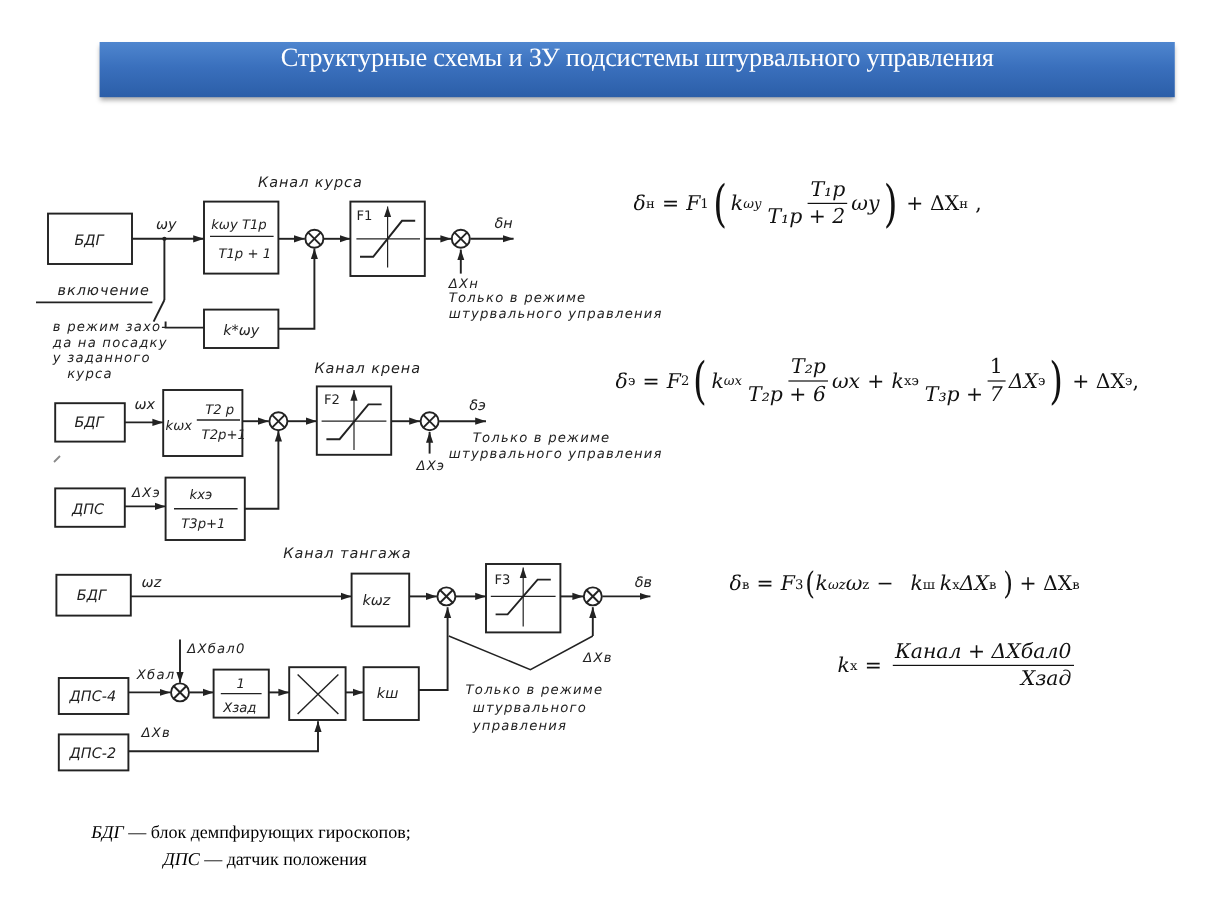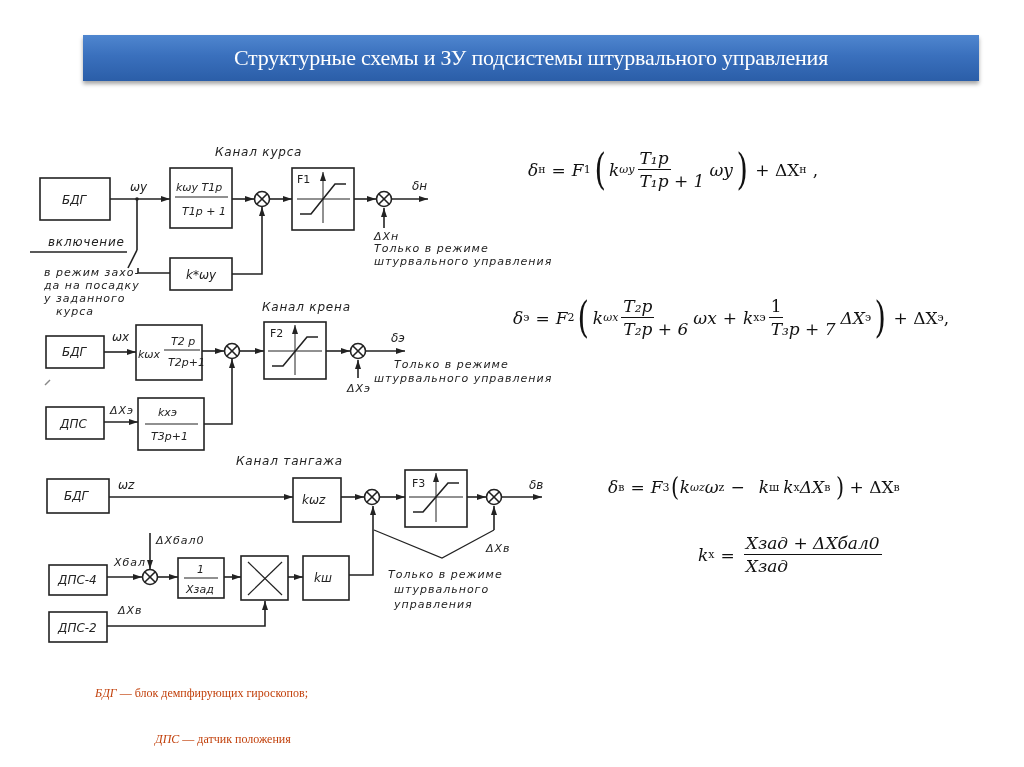--- a/index.html
+++ b/index.html
@@ -2,40 +2,40 @@
 <html><head>
 <meta charset="utf-8">
 <style>
   html, body { margin: 0; padding: 0; background: #ffffff; }
   body { width: 1024px; height: 767px; position: relative; overflow: hidden;
          font-family: "Liberation Serif", serif; }
   .title-bar {
     position: absolute; left: 83px; top: 35px; width: 896px; height: 46px;
     background: linear-gradient(to bottom, #4f86cf 0%, #3a70bd 45%, #2b5ea8 100%);
     box-shadow: 0 3px 4px rgba(0,0,0,0.35);
-    display: flex; align-items: center; justify-content: center;
+    display: flex; align-items: flex-start; justify-content: center;
   }
   .title-text { color: #ffffff; font-family: "Liberation Serif", serif; font-size: 22px; letter-spacing: -0.2px; }
   svg { position: absolute; left: 0; top: 0; }
   .blk { fill: #ffffff; stroke: #222; stroke-width: 1.6; }
   .ln { stroke: #222; stroke-width: 1.6; fill: none; }
   .hand { font-family: "DejaVu Sans", sans-serif; font-style: italic; fill: #222; }
   .hand-sm { font-size: 11px; letter-spacing: 1px; }
   .hand-md { font-size: 12px; letter-spacing: 0.8px; }
   .hand-lbl { font-size: 12px; }
   .blk-txt { font-family: "DejaVu Sans", sans-serif; font-style: italic; fill: #222; font-size: 12px; }
   .eq { position: absolute; font-family: "DejaVu Serif", serif; font-size: 17px; color: #111; white-space: nowrap; display: flex; align-items: center; }
-  .frac { display: inline-flex; flex-direction: column; align-items: flex-start; margin: 0 3px; vertical-align: middle; }
+  .frac { display: inline-flex; flex-direction: column; align-items: flex-end; margin: 0 3px; vertical-align: middle; }
   .frac .num { padding: 0 2px 1px; border-bottom: 1.3px solid #111; }
   .frac .den { padding: 1px 2px 0; }
   .big-paren { font-size: 42px; font-weight: 200; line-height: 1; margin: 0 1px; transform: scaleX(0.7); }
   .mid-paren { font-size: 26px; line-height: 1; transform: scaleX(0.8); }
   .i { font-style: italic; }
   sub { font-size: 11px; }
-  .legend { position: absolute; font-family: "Liberation Serif", serif; font-size: 12px; color: #c2410c; margin-left: 19px; }
+  .legend { position: absolute; font-family: "Liberation Serif", serif; font-size: 15px; color: #000000; }
 </style>
 </head>
 <body>
 
 <div class="title-bar">
   <span class="title-text">Структурные схемы  и ЗУ подсистемы штурвального управления</span>
 </div>
 
 <svg width="1024" height="767" viewBox="0 0 1024 767">
   <defs>
@@ -227,21 +227,21 @@
   <span class="i">δ</span>
     <sub>н</sub>
   <span style="margin:0 6px">=</span>
   <span class="i">F</span>
     <sub>1</sub>
   <span class="big-paren">(</span>
   <span class="i">k</span>
     <sub class="i">ωy</sub>
   <span class="frac">
       <span class="num i">T₁p</span>
-      <span class="den i">T₁p + 1</span>
+      <span class="den i">T₁p + 2</span>
     </span>
   <span class="i">ωy</span>
   <span class="big-paren">)</span>
   <span style="margin-left:4px">+ ΔX</span>
     <sub>н</sub>
   <span style="margin-left:6px"> ,</span>
 </div>
 
 <div class="eq" style="left:513px; top:296px;">
   <span class="i">δ</span>
@@ -293,23 +293,23 @@
   <span class="mid-paren" style="margin-left:5px">)</span>
   <span style="margin-left:4px">+ ΔX</span>
     <sub>в</sub>
 </div>
 
 <div class="eq" style="left:698px; top:533px;">
   <span class="i">k</span>
     <sub>x</sub>
   <span style="margin:0 6px">=</span>
   <span class="frac">
-      <span class="num i">Xзад + ΔXбал0</span>
+      <span class="num i">Канал + ΔXбал0</span>
       <span class="den i">Xзад</span>
     </span>
 </div>
 
 <div class="legend" style="left:76px; top:686px;">
   <span class="i">БДГ</span><span> — блок демпфирующих гироскопов;</span>
 </div>
-<div class="legend" style="left:136px; top:732px;">
+<div class="legend" style="left:136px; top:709px;">
   <span class="i">ДПС</span><span> — датчик положения</span>
 </div>
 
 </body></html>

